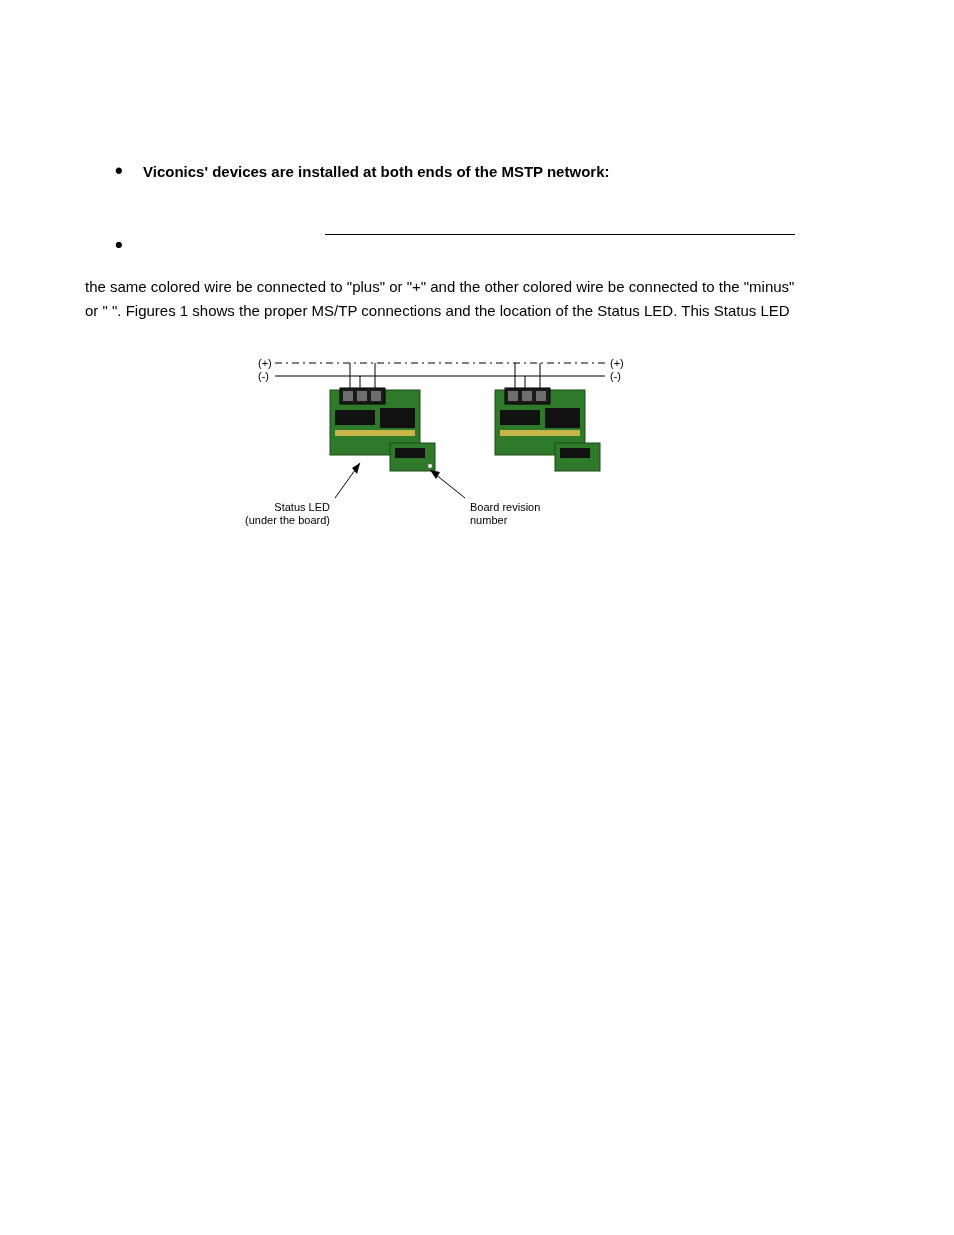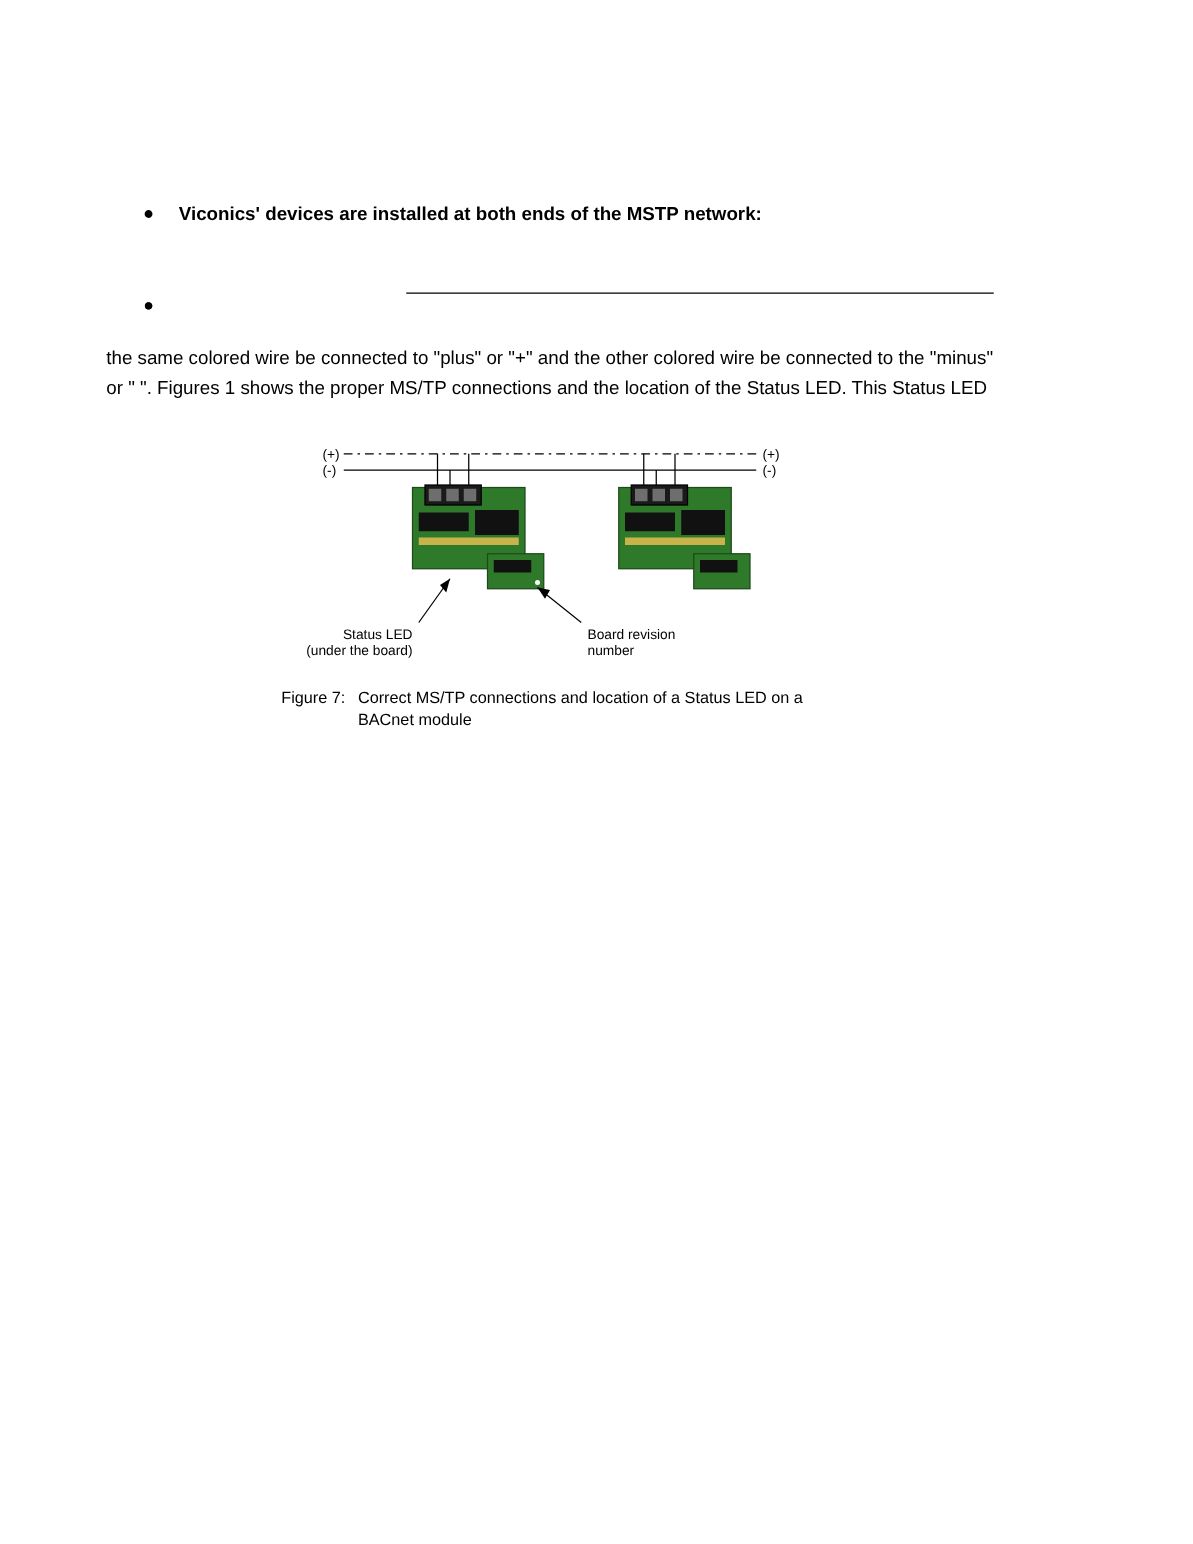--- a/index.html
+++ b/index.html
@@ -152,19 +152,15 @@
       <line x1="225" y1="150" x2="190" y2="122" stroke="#000" stroke-width="1"></line>
       <polygon points="190,122 200,124 196,131" fill="#000"></polygon>
 
       <text x="90" y="163" font-family="Arial" font-size="11" text-anchor="end">Status LED</text>
       <text x="90" y="176" font-family="Arial" font-size="11" text-anchor="end">(under the board)</text>
 
       <text x="230" y="163" font-family="Arial" font-size="11" text-anchor="start">Board revision</text>
       <text x="230" y="176" font-family="Arial" font-size="11" text-anchor="start">number</text>
     </svg>
 
-    <div class="caption-row">
-      <span class="caption-label">Figure 7:</span>
-      <span class="caption-text">Correct MS/TP connections and location of a Status LED on a BACnet module</span>
-    </div>
   </div>
 
 </div>
 
 </body></html>

